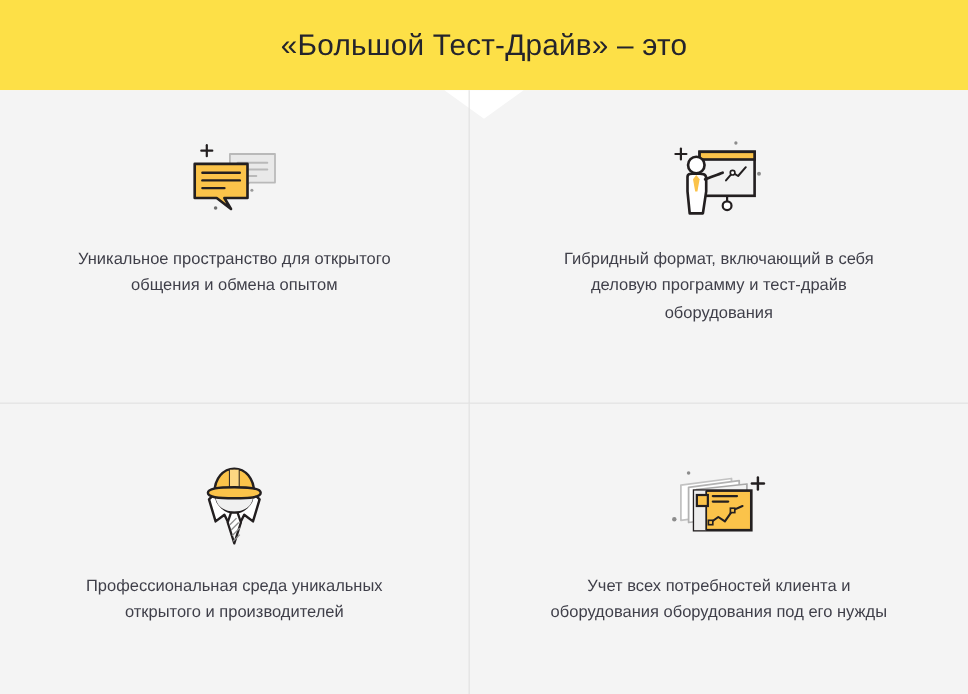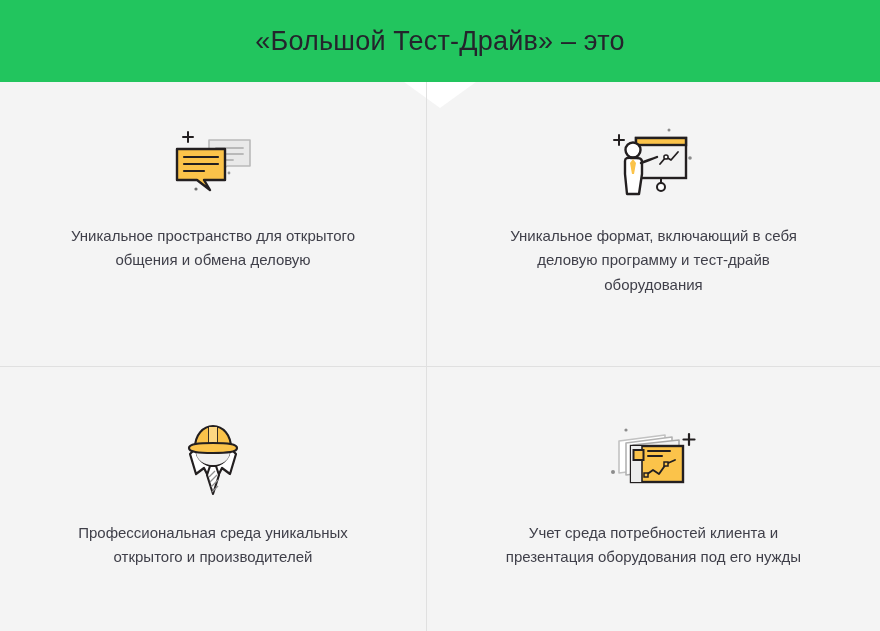--- a/index.html
+++ b/index.html
@@ -25,21 +25,21 @@
     background: #ffffff;
   }
 
   
   .header {
     position: absolute;
     left: 0;
     top: 0;
     width: 880px;
     height: 82px;
-    background: #22c55e;
+    background: #fde047;
     display: flex;
     align-items: center;
     justify-content: center;
   }
 
   .header-title {
     font-size: 27px;
     font-weight: 400;
     color: #24242c;
     letter-spacing: 0.2px;
@@ -164,21 +164,21 @@
               <g stroke="#231f20" stroke-width="2.2" stroke-linecap="round">
                 <line x1="13" y1="29" x2="47" y2="29"></line>
                 <line x1="13" y1="36" x2="47" y2="36"></line>
                 <line x1="13" y1="43" x2="33" y2="43"></line>
               </g>
 
               <circle cx="25" cy="61" r="1.6" fill="#6d6d6d"></circle>
               <circle cx="58" cy="45" r="1.4" fill="#9a9a9a"></circle>
             </svg>
           </div>
-          <div class="cell-text">Уникальное пространство для открытого общения и обмена деловую</div>
+          <div class="cell-text">Уникальное пространство для открытого общения и обмена опытом</div>
         </div>
       </div>
 
       <div class="cell cell-1">
         <div class="cell-inner">
           <div class="icon-wrap">
             <svg width="84" height="68" viewBox="0 0 84 68" aria-hidden="true">
 
               <g stroke="#231f20" stroke-width="2" stroke-linecap="round">
                 <line x1="7" y1="9" x2="7" y2="19"></line>
@@ -198,21 +198,21 @@
               <circle cx="49" cy="61" r="4" fill="#ffffff" stroke="#231f20" stroke-width="2"></circle>
 
               <circle cx="21" cy="24" r="7.5" fill="#ffffff" stroke="#231f20" stroke-width="2.4"></circle>
               <path d="M13 35 C13 31 17 32 21 32 C25 32 30 31 30 36 L30 48 L27 68 L15 68 L13 48 Z" fill="#ffffff" stroke="#231f20" stroke-width="2.4" stroke-linejoin="round"></path>
 
               <path d="M29 37 C34 35 40 33 45 31" fill="none" stroke="#231f20" stroke-width="2.4" stroke-linecap="round"></path>
 
               <path d="M21 33 L24 37 L22 48 L20 48 L18 37 Z" fill="#fbc34a"></path>
             </svg>
           </div>
-          <div class="cell-text">Уникальное формат, включающий в себя деловую программу и тест-драйв оборудования</div>
+          <div class="cell-text">Гибридный формат, включающий в себя деловую программу и тест-драйв оборудования</div>
         </div>
       </div>
 
       <div class="cell cell-2">
         <div class="cell-inner">
           <div class="icon-wrap">
             <svg width="70" height="78" viewBox="0 0 70 78" aria-hidden="true">
 
               <path d="M18 30 C18 42 28 48 35 48 C42 48 52 42 52 30
                        L58 36 L52 56 L44 50 L35 68 L26 50 L18 56 L12 36 Z" fill="#ffffff" stroke="#231f20" stroke-width="2.2" stroke-linejoin="round"></path>
@@ -267,19 +267,19 @@
               <g stroke="#231f20" stroke-width="2" stroke-linecap="round">
                 <line x1="38" y1="27" x2="60" y2="27"></line>
                 <line x1="38" y1="32" x2="52" y2="32"></line>
               </g>
 
               <polyline points="36,51 43,46 49,50 56,40 65,36" fill="none" stroke="#231f20" stroke-width="1.9" stroke-linecap="round" stroke-linejoin="round"></polyline>
               <rect x="34" y="49" width="4" height="4" fill="#fbc34a" stroke="#231f20" stroke-width="1.5"></rect>
               <rect x="54" y="38" width="4" height="4" fill="#fbc34a" stroke="#231f20" stroke-width="1.5"></rect>
             </svg>
           </div>
-          <div class="cell-text">Учет среда потребностей клиента и презентация оборудования под его нужды</div>
+          <div class="cell-text">Учет всех потребностей клиента и оборудования оборудования под его нужды</div>
         </div>
       </div>
 
     </div>
   </div>
 </div>
 
 </body></html>

